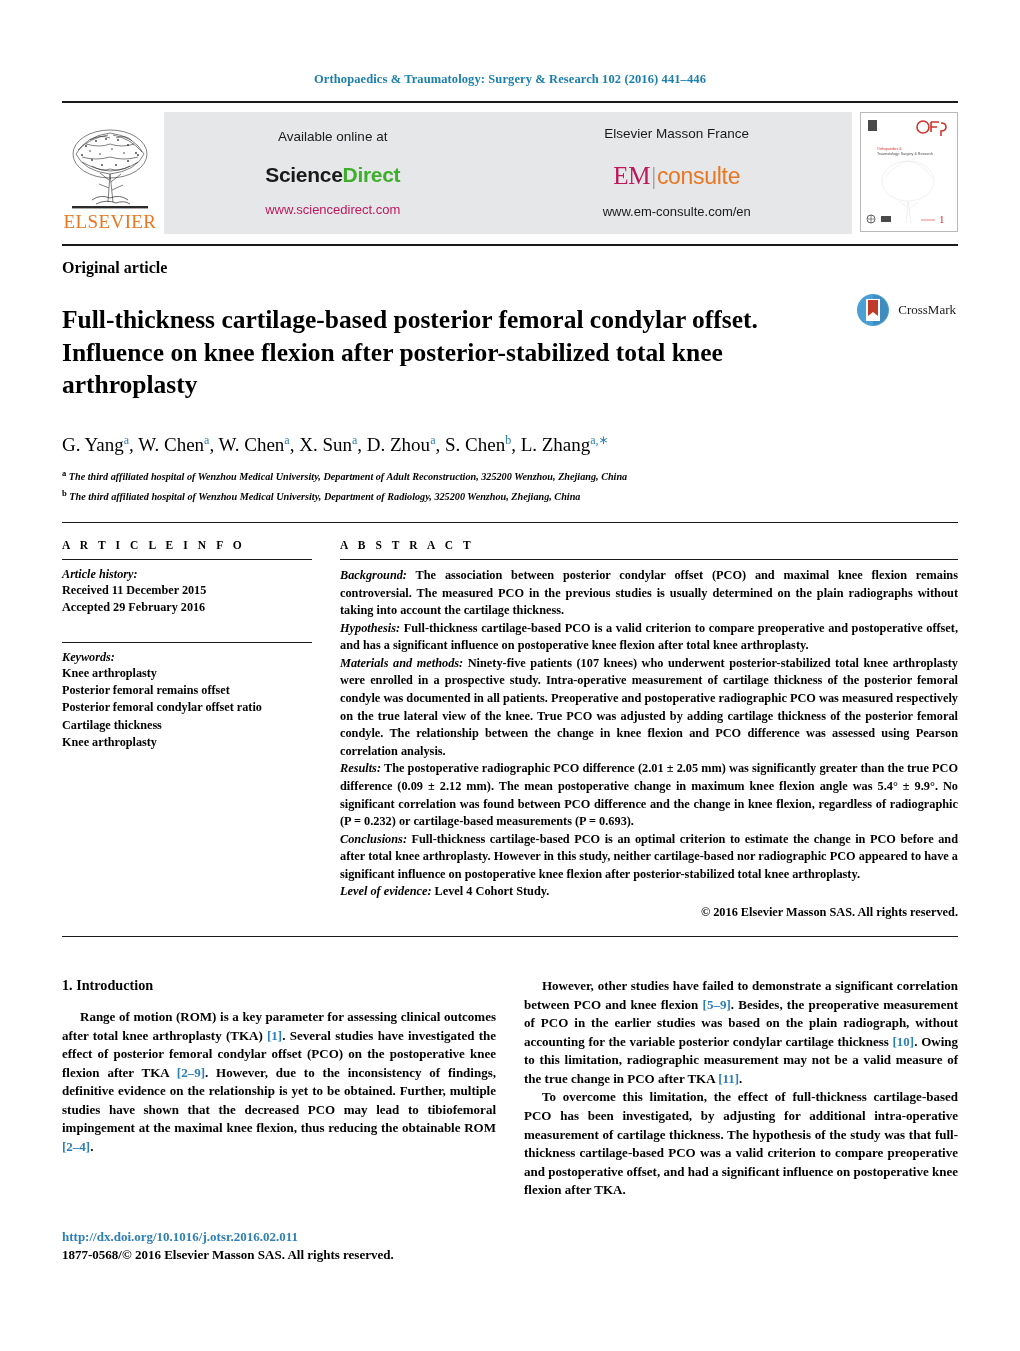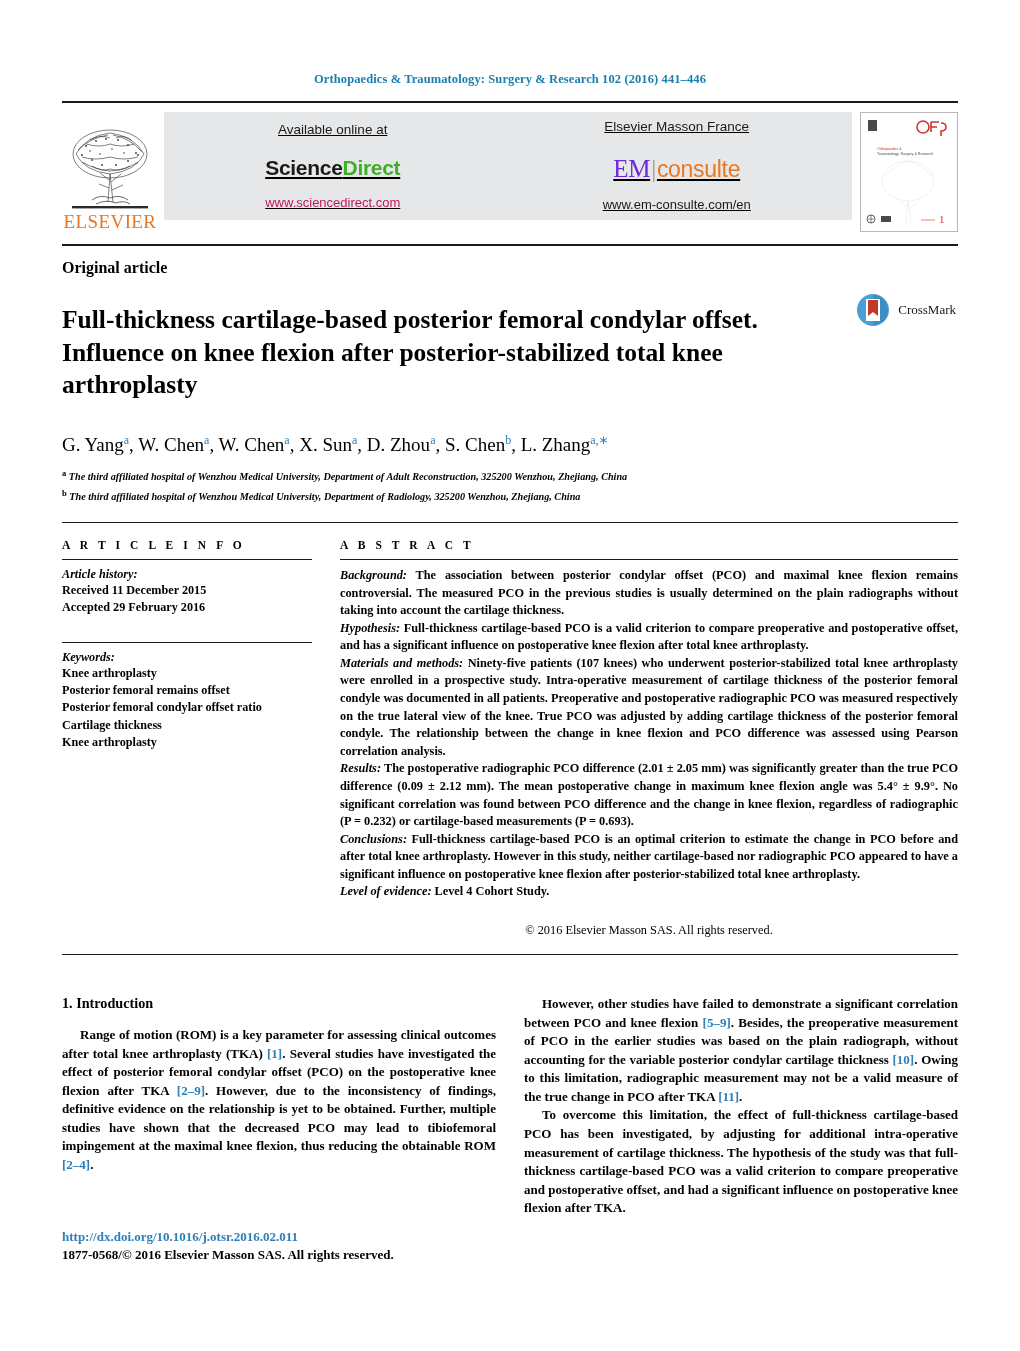--- a/index.html
+++ b/index.html
@@ -61,22 +61,21 @@
     margin-top: 2px;
   }
   .banner {
     flex: 1 1 auto;
     background: #e6e7e8;
     margin-left: 6px;
     margin-right: 8px;
     display: flex;
     align-items: center;
     justify-content: space-around;
-    height: 108px;
-    text-decoration: underline;
+    height: 122px;
   }
   .banner-col {
     text-align: center;
     font-family: "Liberation Sans", sans-serif;
     line-height: 1.5;
   }
   .banner-avail {
     font-size: 13.5px;
     color: #1a1a1a;
     margin-bottom: 12px;
@@ -94,21 +93,21 @@
     font-size: 13px;
     color: #be185d;
   }
   .banner-url.dark { color: #1a1a1a; }
   .em-word {
     font-size: 25px;
     margin-bottom: 8px;
     letter-spacing: -0.3px;
     font-family: "Liberation Serif", serif;
   }
-  .em-em { color: #6d28d9; }
+  .em-em { color: #be185d; }
   .em-bar { color: #9a9a9a; font-weight: 300; padding: 0 1px;}
   .em-consulte { color: #e87722; font-family: "Liberation Sans", sans-serif; font-size: 23px;}
   .cover {
     flex: 0 0 96px;
     width: 96px;
     border: 1px solid #b8b8b8;
     background: #fdfdfd;
     position: relative;
     overflow: hidden;
   }
@@ -207,24 +206,24 @@
   }
   .abs-p {
     font-size: 12.3px;
     font-weight: bold;
     line-height: 1.43;
     text-align: justify;
     margin: 0;
   }
   .abs-p i { font-weight: bold; }
   .copyright {
-    text-align: center;
+    text-align: right;
     font-size: 12.3px;
-    font-weight: normal;
-    margin-top: 22px;
+    font-weight: bold;
+    margin-top: 4px;
   }
   .abs-bottom-rule {
     margin: 16px 62px 0 62px;
     border-top: 1.5px solid #1a1a1a;
   }
 
   
   .body-cols {
     margin: 40px 62px 0 62px;
     display: flex;

